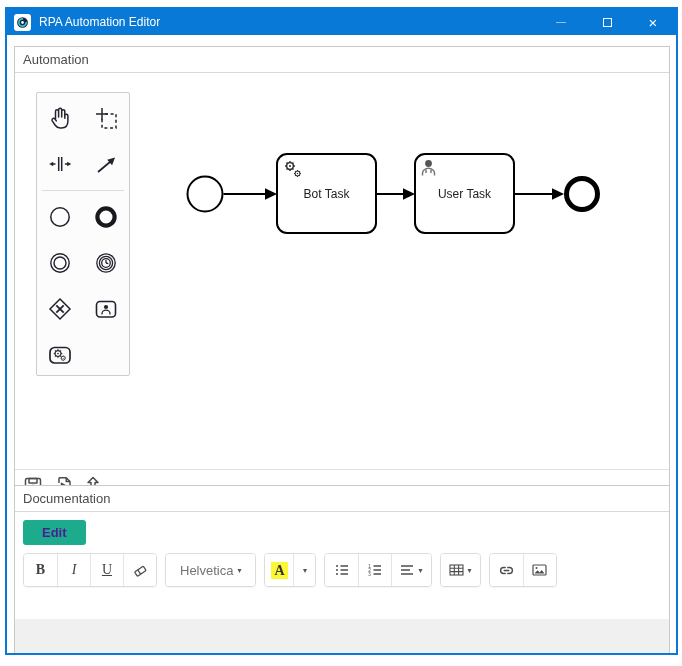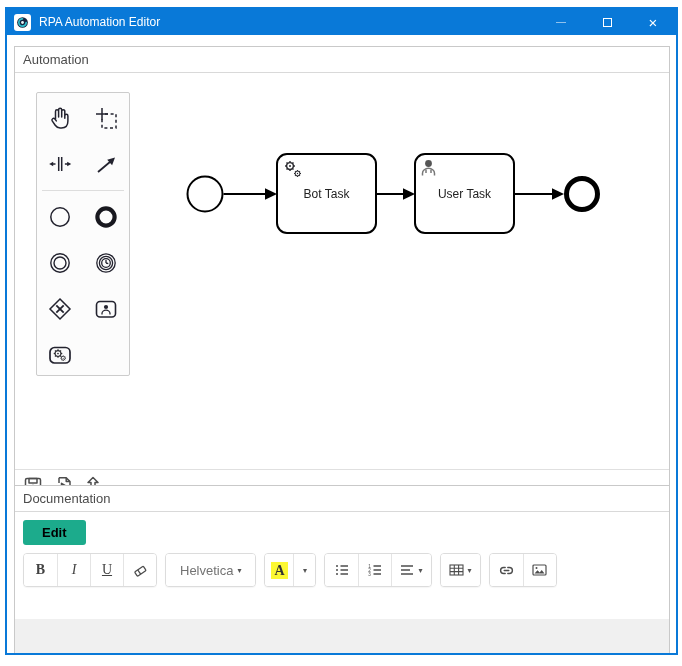--- a/index.html
+++ b/index.html
@@ -25,21 +25,21 @@
   .diagram-svg { position:absolute; left:0; top:0; }
   
   .palette { position:absolute; left:21px; top:19px; width:94px; height:284px; background:#fcfcfc; border:1px solid #ccc; border-radius:2px; display:flex; flex-wrap:wrap; padding-top:2px; align-content:flex-start; }
   .palette-entry { width:46px; height:46px; display:flex; align-items:center; justify-content:center; cursor:pointer; }
   .palette-sep { width:82px; height:1px; background:#ddd; margin:3px 5px; }
   
   .save-row { height:32px; border-top:1px solid #e0e0e0; display:flex; align-items:center; padding-left:5px; gap:4px; }
   .save-btn { width:26px; height:26px; display:flex; align-items:center; justify-content:center; cursor:pointer; }
   
   .edit-row { padding:8px 0 6px 8px; }
-  .edit-btn { background:#1cab8c; color:#000000; border:none; border-radius:3px; font-size:13px; font-weight:bold; font-family:"Liberation Sans",sans-serif; padding:5px 19px; cursor:pointer;text-align:center; }
+  .edit-btn { background:#1cab8c; color:#4c1d95; border:none; border-radius:3px; font-size:13px; font-weight:bold; font-family:"Liberation Sans",sans-serif; padding:5px 19px; cursor:pointer;text-align:center; }
   .note-toolbar { display:flex; gap:8px; padding:0 8px; margin-top:2px; align-items:flex-start; }
   .btn-group { display:flex; border:1px solid #dcdcdc; border-radius:4px; background:#fff; box-shadow:0 1px 1px rgba(0,0,0,.04); overflow:hidden; }
   .tb-btn { min-width:33px; height:32px; display:flex; align-items:center; justify-content:center; background:#fff; border:none; border-left:1px solid #e4e4e4; cursor:pointer; padding:0 8px; gap:4px; }
   .tb-btn:first-child { border-left:none; }
   .glyph-b { font-family:"Liberation Serif",serif; font-weight:bold; font-size:14px; color:#424242; }
   .glyph-i { font-family:"Liberation Serif",serif; font-style:italic; font-size:14px; color:#424242; }
   .glyph-u { font-family:"Liberation Serif",serif; font-size:14px; color:#424242; text-decoration:underline; }
   .glyph-a { font-family:"Liberation Serif",serif; font-weight:bold; font-size:14px; color:#333; background:#fcf833; padding:0 3px; line-height:17px; }
   .fontname { font-size:13px; color:#737373; }
   .caret { font-size:8px; color:#555; }

